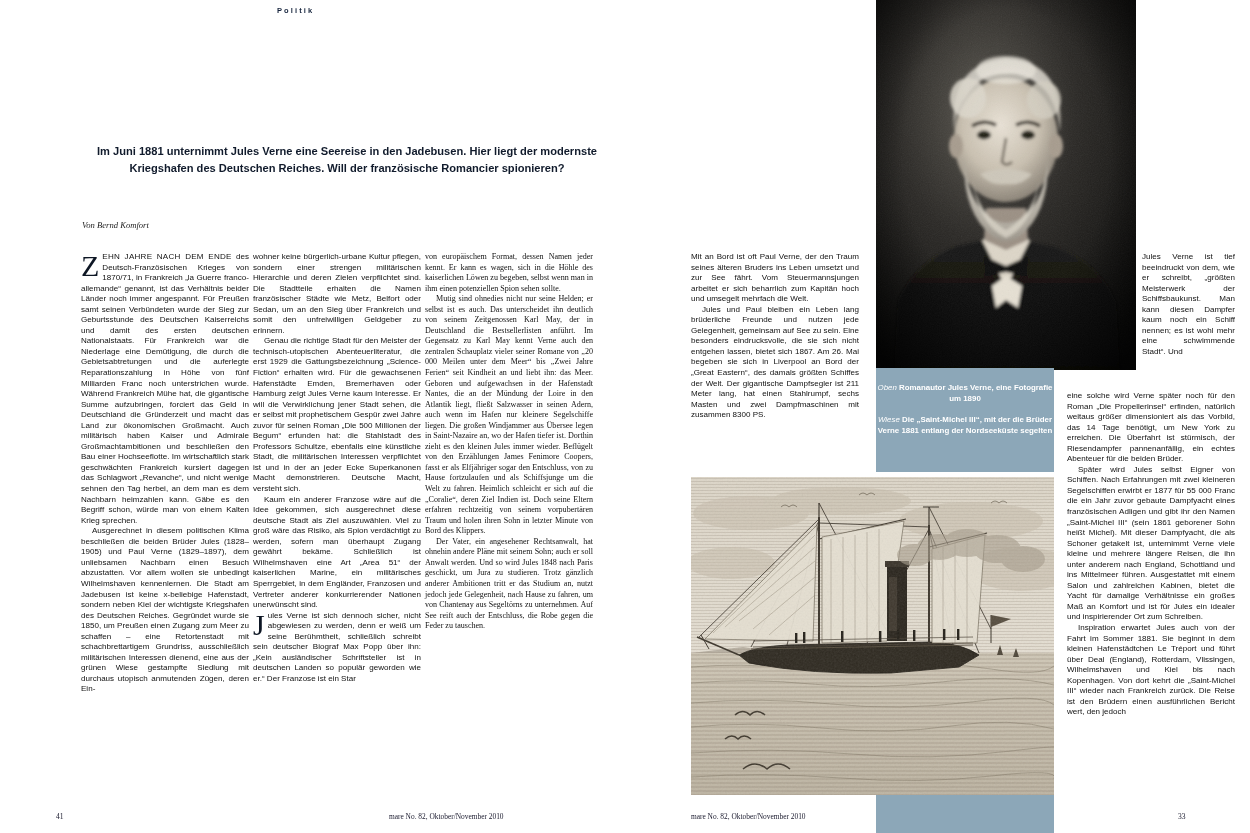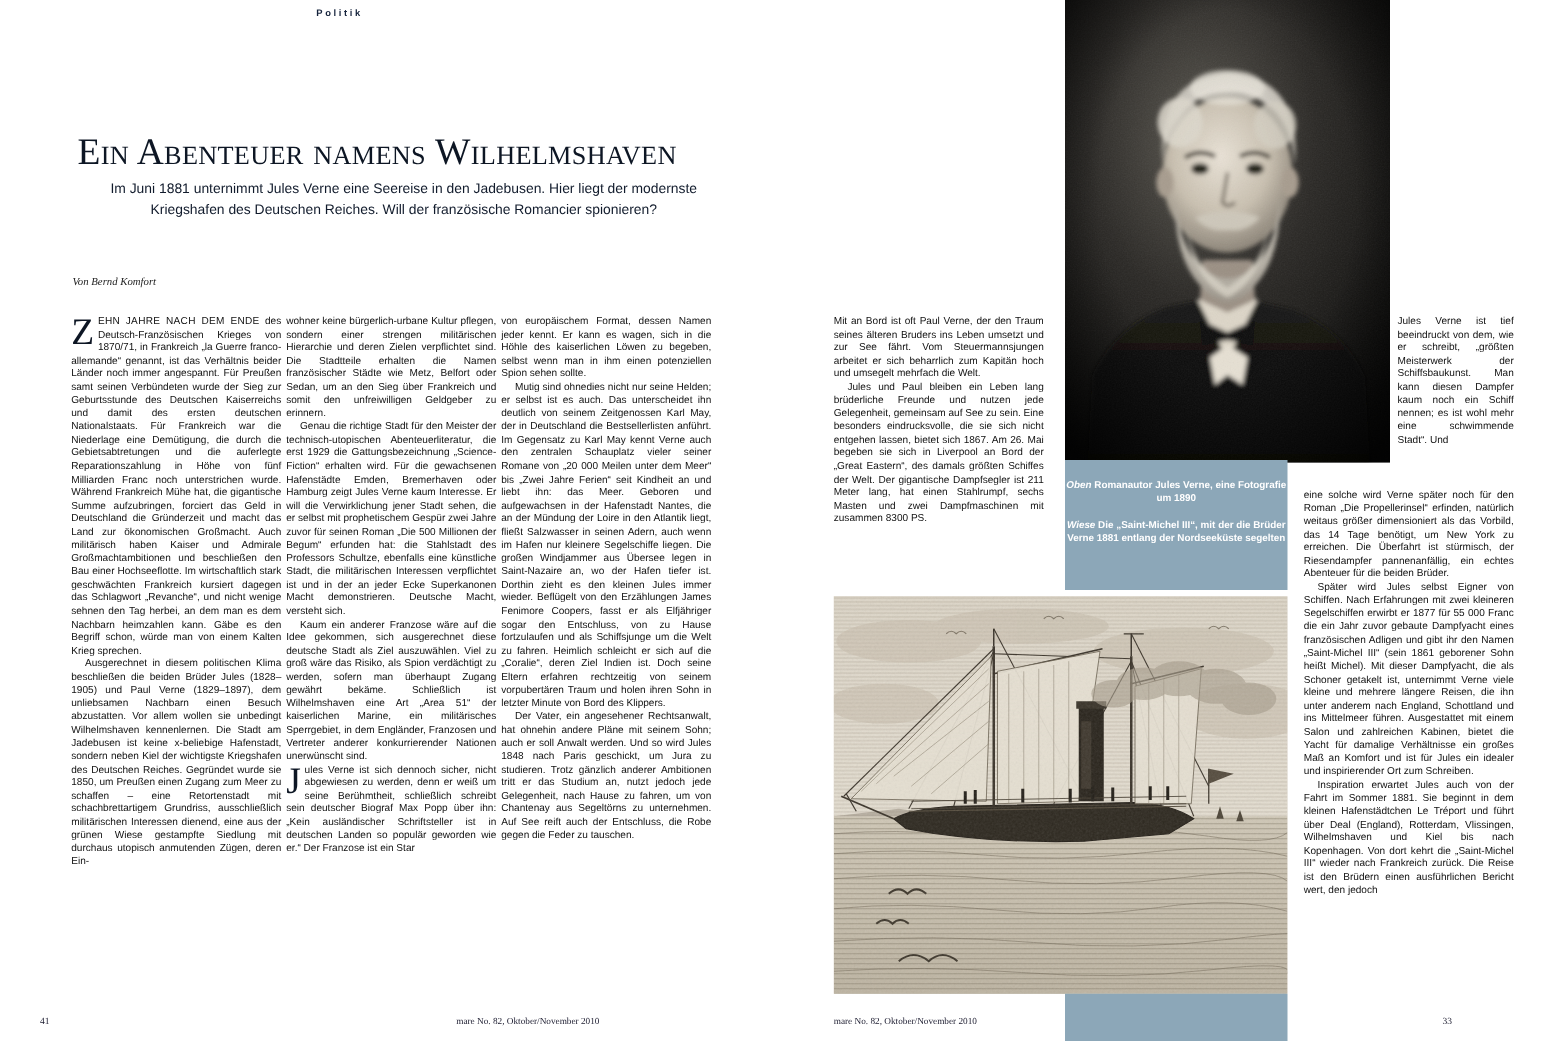--- a/index.html
+++ b/index.html
@@ -1,21 +1,21 @@
 <!DOCTYPE html>
 <html><head>
 <meta charset="utf-8">
 <style>
   html,body{margin:0;padding:0;}
   body{
     width:1250px;height:833px;background:#ffffff;
     font-family:"Liberation Sans", sans-serif;
     color:#1a1a1a;overflow:hidden;position:relative;
   }
-  .spread{position:absolute;inset:0;}
+  .spread{position:absolute;inset:0;margin-left:24px;}
 
   
   .page{position:absolute;top:0;height:833px;}
   .page-left{left:0;width:640px;}
   .page-right{left:640px;width:610px;}
 
   
   .kicker{
     position:absolute;left:253px;top:6px;
     font-size:7.5px;font-weight:bold;letter-spacing:2.1px;
@@ -26,21 +26,21 @@
   .headline{
     position:absolute;left:62px;top:106px;width:520px;
     font-family:"Liberation Serif", serif;
     font-size:30px;font-weight:normal;letter-spacing:0.4px;
     color:#0d1624;line-height:1.05;margin:0;
     white-space:nowrap;
   }
 
   .deck{
     position:absolute;left:62px;top:143px;width:522px;
-    font-size:11.1px;font-weight:normal;line-height:1.52;
+    font-size:11.1px;font-weight:bold;line-height:1.52;
     text-align:center;color:#111b2c;
   }
   .byline{
     position:absolute;left:58px;top:220px;
     font-size:8.6px;font-style:italic;color:#222;
     font-family:"Liberation Serif", serif;
   }
 
   
   .col{
@@ -48,21 +48,21 @@
     font-size:8.05px;line-height:10.55px;
     text-align:justify;
     color:#111;
     -webkit-hyphens:auto;hyphens:auto;
   }
   .col p{margin:0;text-indent:11px;}
   .col p.first{text-indent:0;}
 
   .c1{left:57px;top:252px;width:168px;}
   .c2{left:229px;top:252px;width:168px;}
-  .c3{left:401px;top:252px;width:168px;}
+  .c3{left:401px;top:252px;width:168px;font-family:Liberation Serif, serif;}
   .c4{left:667px;top:252px;width:168px;}
 
   
   .dropcap{
     float:left;
     font-family:"Liberation Serif", serif;
     font-size:30px;line-height:25px;
     font-weight:normal;
     padding:1px 3px 0 0;
     color:#0d1624;
@@ -90,21 +90,21 @@
   .portrait svg{display:block;width:100%;height:100%;}
 
   
   .caption-panel{
     position:absolute;left:852px;top:368px;width:178px;height:104px;
     background:#8ca7b8;color:#ffffff;
     font-size:7.9px;line-height:11.4px;font-weight:bold;
     text-align:center;
     padding-top:14px;box-sizing:border-box;
   }
-  .caption-panel .lbl{font-style:italic;font-weight:bold;}
+  .caption-panel .lbl{font-style:italic;font-weight:normal;}
   .cap-gap{height:9px;}
 
   
   .engraving{
     position:absolute;left:667px;top:477px;width:363px;height:318px;
     overflow:hidden;background:#d9d2c6;
   }
   .engraving svg{display:block;width:100%;height:100%;}
 
   
@@ -130,23 +130,20 @@
 </head>
 <body>
 
 <div class="spread">
 
   <div class="page page-left"></div>
   <div class="page page-right"></div>
 
   <div class="kicker">Politik</div>
 
-  <h1 class="headline">
-    <span class="lead-caps">Ein Abenteuer namens Wilhelmshaven</span>
-  </h1>
 
   <div class="deck">Im Juni 1881 unternimmt Jules Verne eine Seereise in den Jadebusen. Hier liegt der modernste Kriegshafen des Deutschen Reiches. Will der französische Romancier spionieren?</div>
   <div class="byline">Von Bernd Komfort</div>
 
   <div class="col c1">
     <p class="first">
       <span class="dropcap">Z</span><span class="lead-caps">EHN JAHRE NACH DEM ENDE</span><span> des Deutsch-Französischen Krieges von 1870/71, in Frankreich „la Guerre franco-allemande“ genannt, ist das Verhältnis beider Länder noch immer angespannt. Für Preußen samt seinen Verbündeten wurde der Sieg zur Geburtsstunde des Deutschen Kaiserreichs und damit des ersten deutschen Nationalstaats. Für Frankreich war die Niederlage eine Demütigung, die durch die Gebietsabtretungen und die auferlegte Reparationszahlung in Höhe von fünf Milliarden Franc noch unterstrichen wurde. Während Frankreich Mühe hat, die gigantische Summe aufzubringen, forciert das Geld in Deutschland die Gründerzeit und macht das Land zur ökonomischen Großmacht. Auch militärisch haben Kaiser und Admirale Großmachtambitionen und beschließen den Bau einer Hochseeflotte. Im wirtschaftlich stark geschwächten Frankreich kursiert dagegen das Schlagwort „Revanche“, und nicht wenige sehnen den Tag herbei, an dem man es dem Nachbarn heimzahlen kann. Gäbe es den Begriff schon, würde man von einem Kalten Krieg sprechen.</span>
     </p>
     <p>Ausgerechnet in diesem politischen Klima beschließen die beiden Brüder Jules (1828–1905) und Paul Verne (1829–1897), dem unliebsamen Nachbarn einen Besuch abzustatten. Vor allem wollen sie unbedingt Wilhelmshaven kennenlernen. Die Stadt am Jadebusen ist keine x-beliebige Hafenstadt, sondern neben Kiel der wichtigste Kriegshafen des Deutschen Reiches. Gegründet wurde sie 1850, um Preußen einen Zugang zum Meer zu schaffen – eine Retortenstadt mit schachbrettartigem Grundriss, ausschließlich militärischen Interessen dienend, eine aus der grünen Wiese gestampfte Siedlung mit durchaus utopisch anmutenden Zügen, deren Ein-</p>
   </div>

